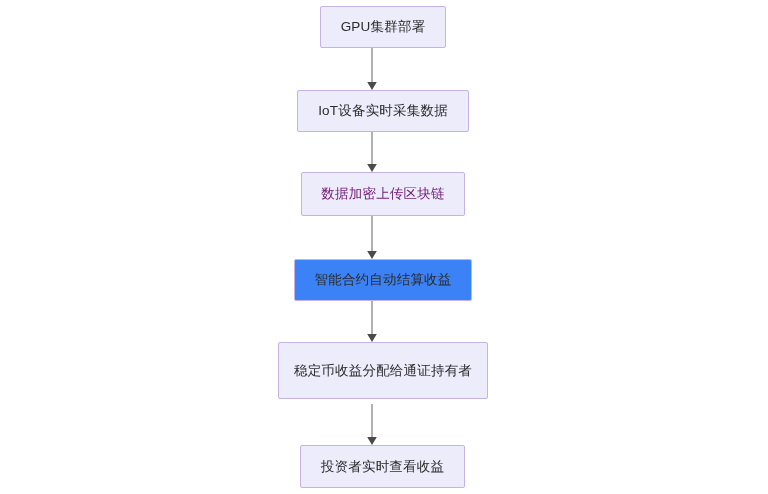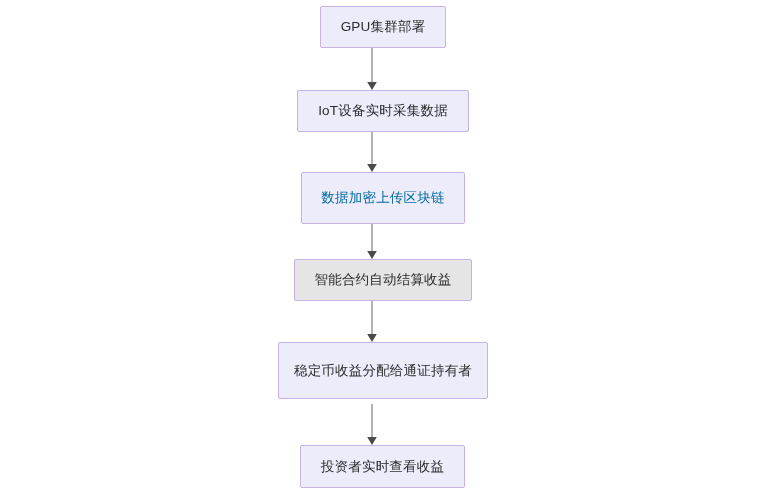--- a/index.html
+++ b/index.html
@@ -73,24 +73,24 @@
     <svg class="flow-edge" width="22" height="41" viewBox="0 0 22 41" style="left: 361px; top: 404px;">
       <line x1="11" y1="0" x2="11" y2="34" stroke="#9e9e9e" stroke-width="1.6"></line>
       <polygon points="11,41 6.2,33 15.8,33" fill="#4a4a4a"></polygon>
     </svg>
     <div class="flow-node" style="left: 320px; top: 6px; width: 126px; height: 42px; background: rgb(236, 236, 251); border-color: rgb(198, 179, 227); color: rgb(43, 43, 43);">
       <span class="node-label">GPU集群部署</span>
     </div>
     <div class="flow-node" style="left: 297px; top: 90px; width: 172px; height: 42px; background: rgb(236, 236, 251); border-color: rgb(198, 179, 227); color: rgb(43, 43, 43);">
       <span class="node-label">IoT设备实时采集数据</span>
     </div>
-    <div class="flow-node" style="left: 301px; top: 172px; width: 164px; height: 52px; background: rgb(236, 236, 251); border-color: rgb(198, 179, 227); color: #0369a1; justify-content: center;">
+    <div class="flow-node" style="left: 301px; top: 172px; width: 164px; height: 44px; background: rgb(236, 236, 251); border-color: rgb(198, 179, 227); color: #701a75; justify-content: center;">
       <span class="node-label">数据加密上传区块链</span>
     </div>
-    <div class="flow-node" style="left: 294px; top: 259px; width: 178px; height: 42px; background: #e5e5e5; border-color: rgb(198, 179, 227); color: rgb(43, 43, 43);">
+    <div class="flow-node" style="left: 294px; top: 259px; width: 178px; height: 42px; background: #3b82f6; border-color: rgb(198, 179, 227); color: rgb(43, 43, 43);">
       <span class="node-label">智能合约自动结算收益</span>
     </div>
     <div class="flow-node" style="left: 278px; top: 342px; width: 210px; height: 57px; background: rgb(236, 236, 251); border-color: rgb(198, 179, 227); color: rgb(43, 43, 43);">
       <span class="node-label">稳定币收益分配给通证持有者</span>
     </div>
     <div class="flow-node" style="left: 300px; top: 445px; width: 165px; height: 43px; background: rgb(236, 236, 251); border-color: rgb(198, 179, 227); color: rgb(43, 43, 43);">
       <span class="node-label">投资者实时查看收益</span>
     </div>
   </div>
 

